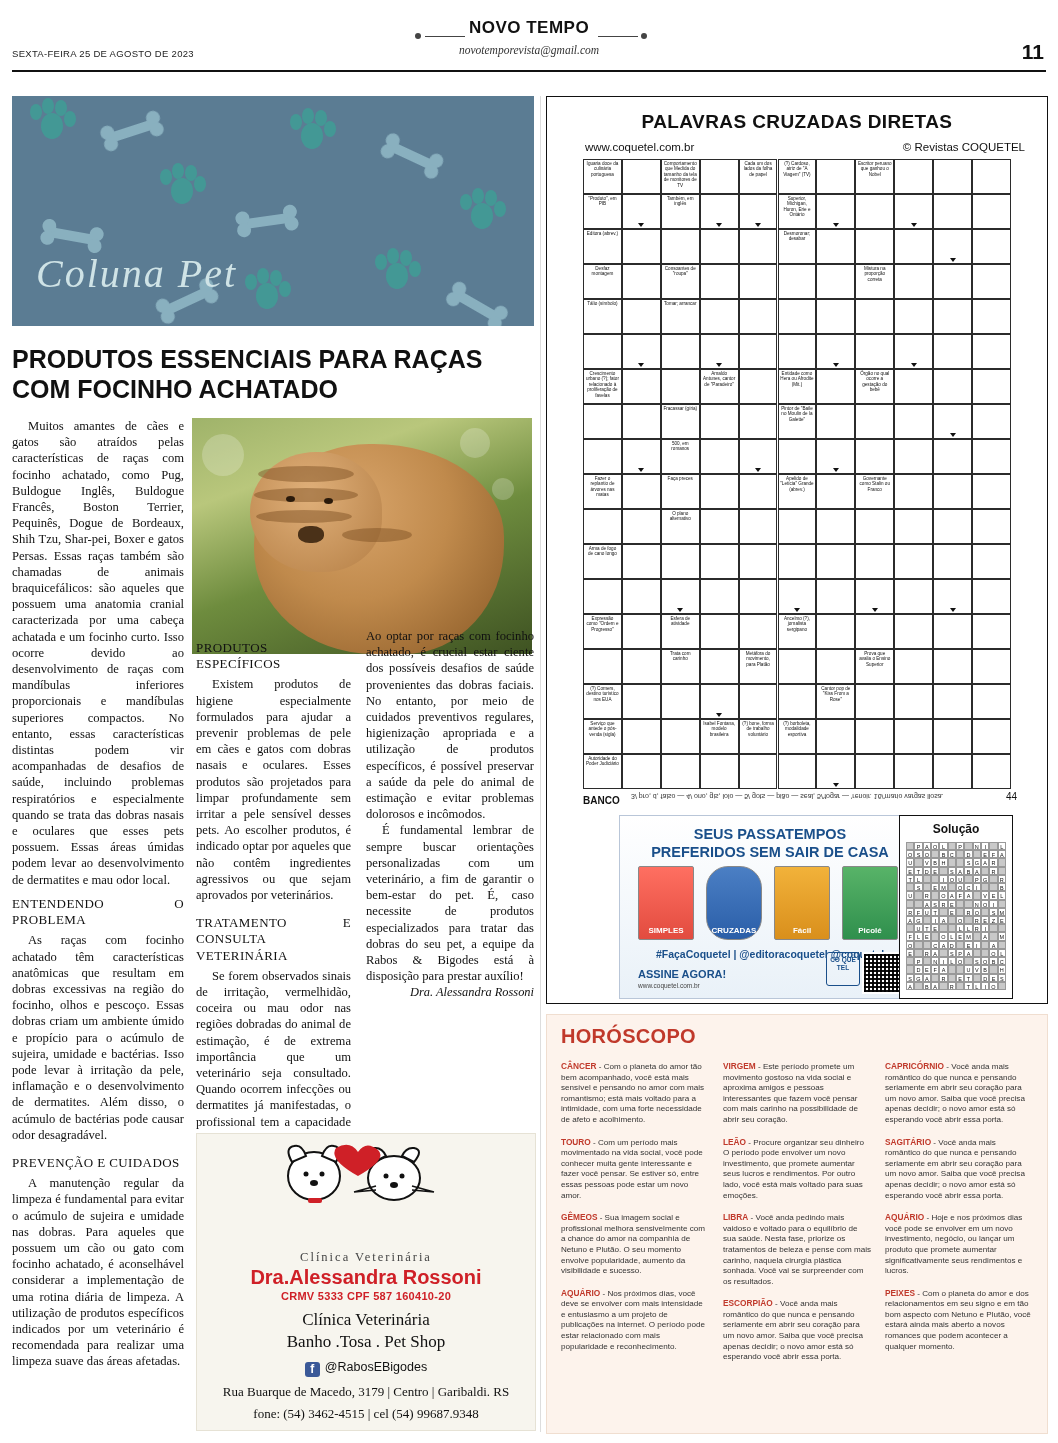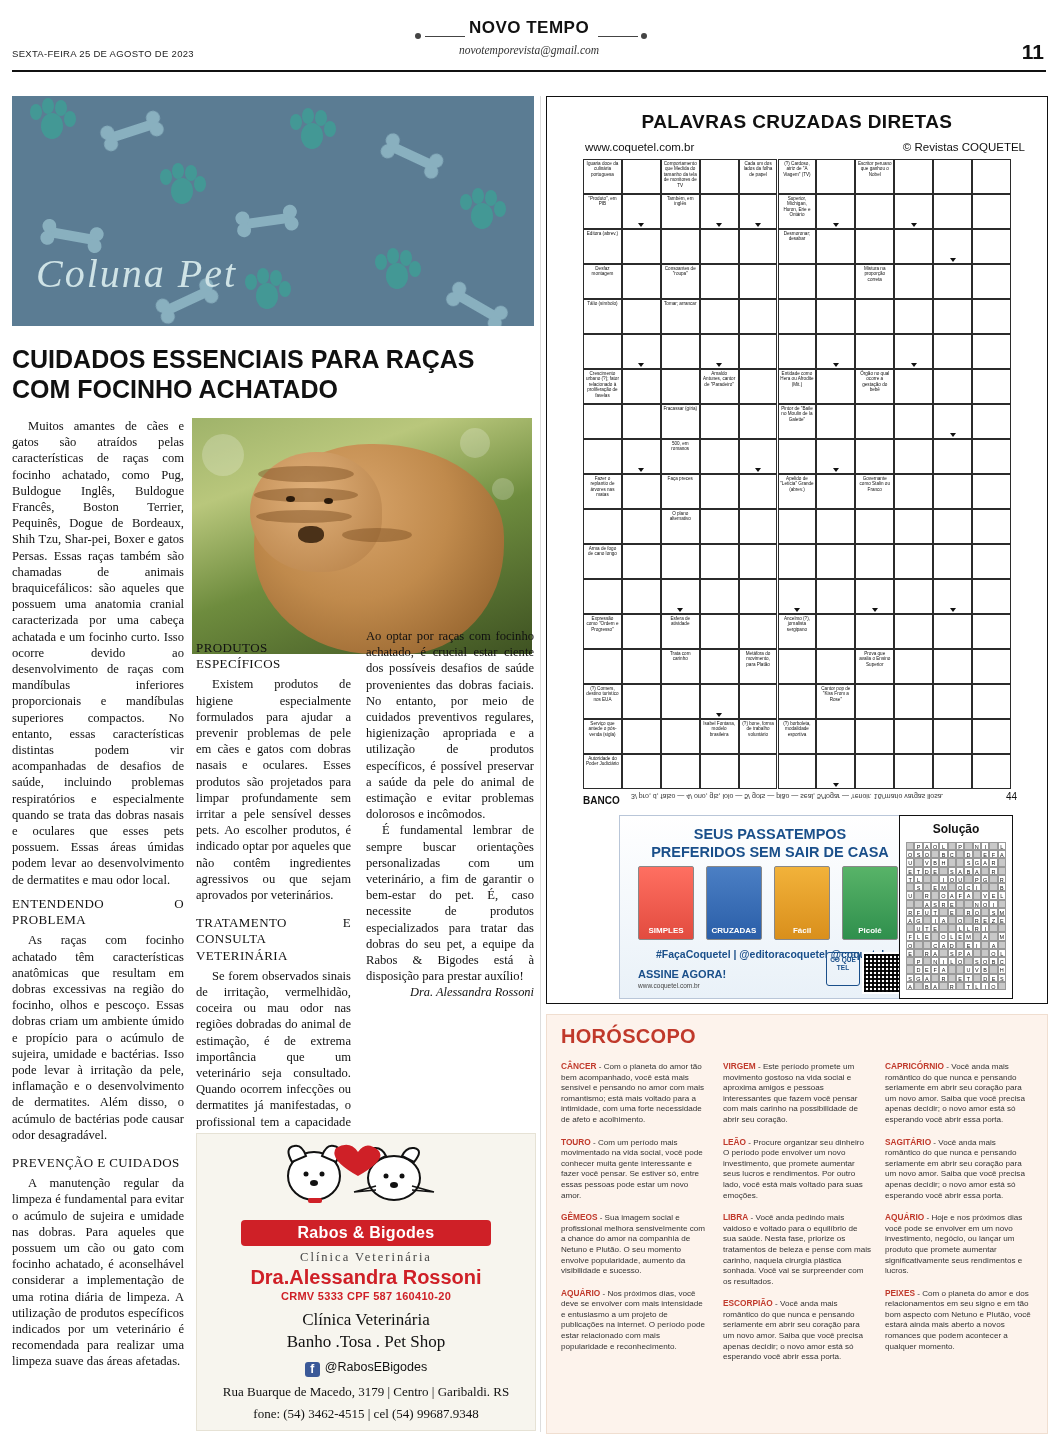--- a/index.html
+++ b/index.html
@@ -208,21 +208,21 @@
             <circle cx="-24" cy="-6" r="7"></circle>
             <circle cx="-24" cy="6" r="7"></circle>
             <circle cx="24" cy="-6" r="7"></circle>
             <circle cx="24" cy="6" r="7"></circle>
           </g>
       </g>
     </svg>
     <div class="banner-title">Coluna Pet</div>
   </div>
 
-  <div class="headline">CUIDADOS ESSENCIAIS PARA RAÇAS COM FOCINHO ACHATADO</div>
+  <div class="headline">PRODUTOS ESSENCIAIS PARA RAÇAS COM FOCINHO ACHATADO</div>
 
   <div class="dogphoto">
     <div class="sky"></div>
     <div class="bokeh" style="left:10px;top:16px;width:42px;height:42px;"></div>
     <div class="bokeh" style="left:268px;top:10px;width:30px;height:30px;"></div>
     <div class="bokeh" style="left:300px;top:60px;width:22px;height:22px;"></div>
     <div class="dog"></div>
     <div class="head"></div>
     <div class="fold" style="left:66px;top:48px;width:96px;height:16px;"></div>
     <div class="fold" style="left:62px;top:70px;width:104px;height:14px;"></div>
@@ -278,21 +278,20 @@
         </g>
         <g stroke="#111" stroke-width="1.5" fill="none">
           <path d="M160 44 l-22 6 M160 48 l-22 2 M196 44 l22 6 M196 48 l22 2"></path>
         </g>
         <g fill="#cf2027">
           <path d="M120 6 q14 -8 22 4 q8 -12 20 -2 q10 9 -20 26 q-30 -17 -22 -28 z"></path>
           <rect x="92" y="56" width="14" height="5" rx="2"></rect>
         </g>
       </svg>
     </div>
-    <div class="brandbar">Rabos &amp; Bigodes</div>
     <div class="clin">Clínica Veterinária</div>
     <div class="drname">Dra.Alessandra Rossoni</div>
     <div class="crmv">CRMV 5333 CPF 587 160410-20</div>
     <div class="serv1">Clínica Veterinária</div>
     <div class="serv2">Banho .Tosa . Pet Shop</div>
     <div class="fbrow">
       <span class="fbicon">f</span><span>@RabosEBigodes</span>
     </div>
     <div class="addr">Rua Buarque de Macedo, 3179  |  Centro  |  Garibaldi. RS</div>
     <div class="phone">fone: (54) 3462-4515  |  cel  (54) 99687.9348</div>
@@ -612,21 +611,21 @@
     <div class="bancotxt">3/ pro, d, falso — 4/ ono, gis, lolo — 5/ gots — pião — seal, 5/'fogar — 'renoir. 16/'mario vargas llosa.</div>
     <div class="cw-num">44</div>
 
     <div class="promo">
       <div class="l1">SEUS PASSATEMPOS</div>
       <div class="l2">PREFERIDOS SEM SAIR DE CASA</div>
       <div class="mags">
         <div class="mag" style="left:4px;background:linear-gradient(#ff6f61,#e24b3f);">
             <div class="cap">SIMPLES</div>
           </div>
-        <div class="mag" style="left:72px;background:linear-gradient(#4b7fc4,#2a5ea8);">
+        <div class="mag" style="left:72px;background:linear-gradient(#4b7fc4,#2a5ea8);border-radius:22px;">
             <div class="cap">CRUZADAS</div>
           </div>
         <div class="mag" style="left:140px;background:linear-gradient(#f2b23a,#d98f1c);">
             <div class="cap">Fácil</div>
           </div>
         <div class="mag" style="left:208px;background:linear-gradient(#58b368,#2f8f4d);">
             <div class="cap">Picolé</div>
           </div>
       </div>
       <div class="hash">#FaçaCoquetel  |  @editoracoquetel  @coquetel</div>

